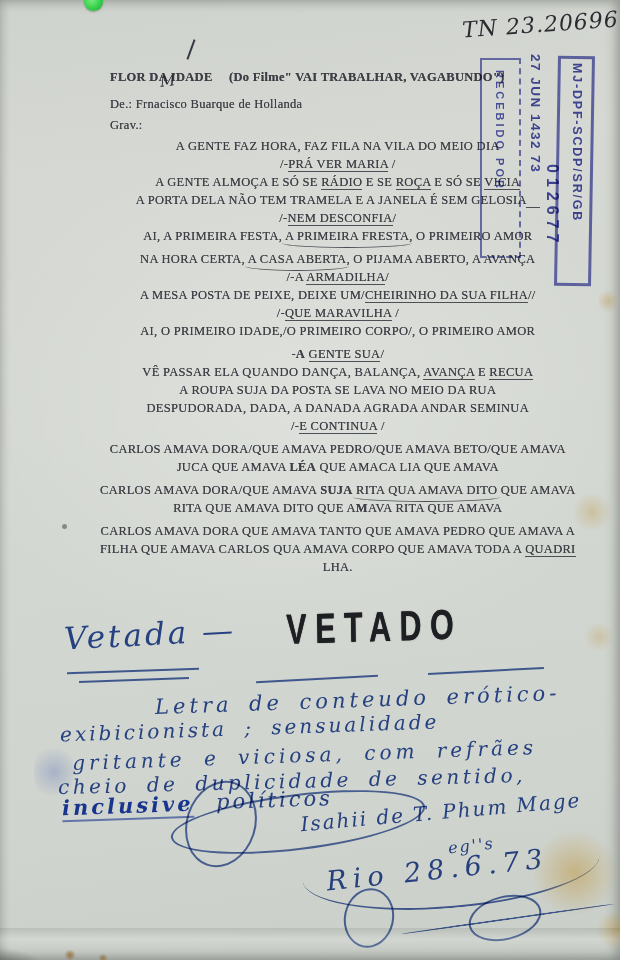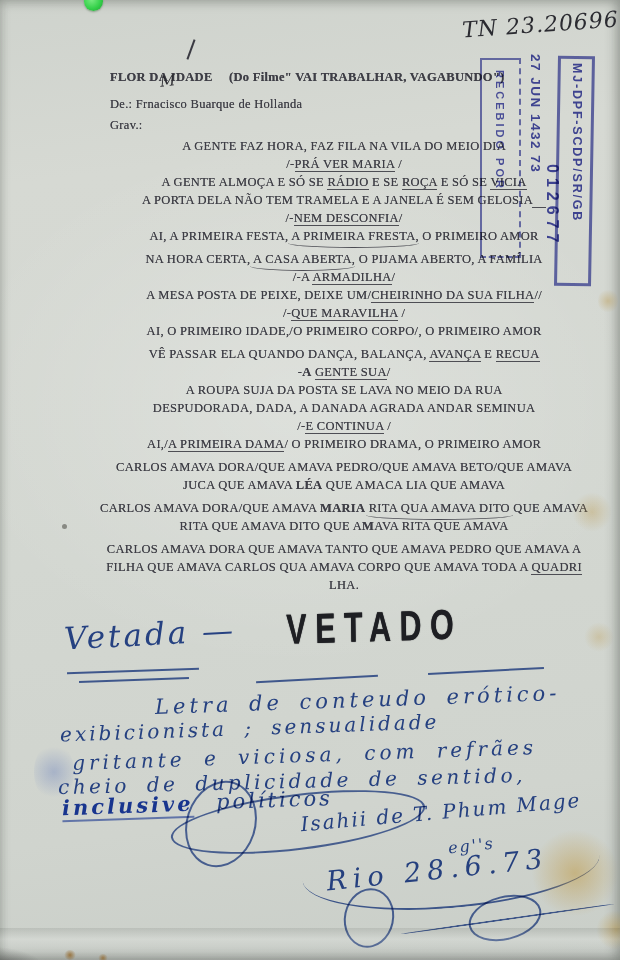--- a/index.html
+++ b/index.html
@@ -54,40 +54,39 @@
   <div id="lyrics" class="abs tw" style="left:100px;top:137px;text-align:center;">
       <div class="st">
         <div class="ln"><span>A GENTE FAZ HORA, FAZ FILA NA VILA DO MEIO DIA</span></div>
         <div class="ln"><span>/-</span><span class="u">PRÁ VER MARIA</span><span> /</span></div>
         <div class="ln"><span>A GENTE ALMOÇA E SÓ SE </span><span class="u">RÁDIO</span><span> E SE </span><span class="u">ROÇA</span><span> E SÓ SE </span><span class="u">VICIA</span></div>
         <div class="ln"><span>A PORTA DELA NÃO TEM TRAMELA E A JANELA É SEM GELOSIA</span><span class="u">    </span></div>
         <div class="ln"><span>/-</span><span class="u">NEM DESCONFIA</span><span>/</span></div>
         <div class="ln"><span>AI, A PRIMEIRA FESTA, </span><span class="c">A PRIMEIRA FRESTA</span><span>, O PRIMEIRO AMOR</span></div>
       </div>
       <div class="st">
-        <div class="ln"><span>NA HORA CERTA, </span><span class="c">A CASA ABERTA</span><span>, O PIJAMA ABERTO, A FAMÍLIA</span></div>
+        <div class="ln"><span>NA HORA CERTA, </span><span class="c">A CASA ABERTA</span><span>, O PIJAMA ABERTO, A AVANÇA</span></div>
         <div class="ln"><span>/-A </span><span class="u">ARMADILHA</span><span>/</span></div>
         <div class="ln"><span>A MESA POSTA DE PEIXE, DEIXE UM/</span><span class="u">CHEIRINHO DA SUA FILHA</span><span>//</span></div>
         <div class="ln"><span>/-</span><span class="u">QUE MARAVILHA</span><span> /</span></div>
         <div class="ln"><span>AI, O PRIMEIRO IDADE,/O PRIMEIRO CORPO/, O PRIMEIRO AMOR</span></div>
       </div>
       <div class="st">
+        <div class="ln"><span>-</span><span class="b">A</span><span> </span><span class="u">GENTE SUA</span><span>/</span></div>
         <div class="ln"><span>VÊ PASSAR ELA QUANDO DANÇA, BALANÇA, </span><span class="u">AVANÇA</span><span> E </span><span class="u">RECUA</span></div>
-        <div class="ln"><span>-</span><span class="b">A</span><span> </span><span class="u">GENTE SUA</span><span>/</span></div>
         <div class="ln"><span>A ROUPA SUJA DA POSTA SE LAVA NO MEIO DA RUA</span></div>
         <div class="ln"><span>DESPUDORADA, DADA, A DANADA AGRADA ANDAR SEMINUA</span></div>
         <div class="ln"><span>/-</span><span class="u">E CONTINUA</span><span> /</span></div>
-        <div class="ln"><span>AI,/</span><span class="u">A PRIMEIRA DAMA</span><span>/ O PRIMEIRO DRAMA, O PRIMEIRO AMOR</span></div>
       </div>
       <div class="st">
         <div class="ln"><span>CARLOS AMAVA DORA/QUE AMAVA PEDRO/QUE AMAVA BETO/QUE AMAVA</span></div>
         <div class="ln"><span>JUCA QUE AMAVA </span><span class="b">LÉA</span><span> QUE AMACA LIA QUE AMAVA</span></div>
       </div>
       <div class="st">
-        <div class="ln"><span>CARLOS AMAVA DORA/QUE AMAVA </span><span class="b">MARIA</span><span> </span><span class="c">RITA QUA AMAVA DITO</span><span> QUE AMAVA</span></div>
+        <div class="ln"><span>CARLOS AMAVA DORA/QUE AMAVA </span><span class="b">SUJA</span><span> </span><span class="c">RITA QUA AMAVA DITO</span><span> QUE AMAVA</span></div>
         <div class="ln"><span>RITA QUE AMAVA DITO QUE A</span><span class="b">M</span><span>AVA RITA QUE AMAVA</span></div>
       </div>
       <div class="st">
         <div class="ln"><span>CARLOS AMAVA DORA QUE AMAVA TANTO QUE AMAVA PEDRO QUE AMAVA A</span></div>
         <div class="ln"><span>FILHA QUE AMAVA CARLOS QUA AMAVA CORPO QUE AMAVA TODA A </span><span class="u">QUADRI</span></div>
         <div class="ln"><span>LHA.</span></div>
       </div>
     </div>
 
   <div class="stampbox" style="left:480px;top:58px;width:37px;height:196px;border:2px solid rgba(74,79,174,.75);border-right-style:dashed;border-bottom-style:dashed;"></div>

